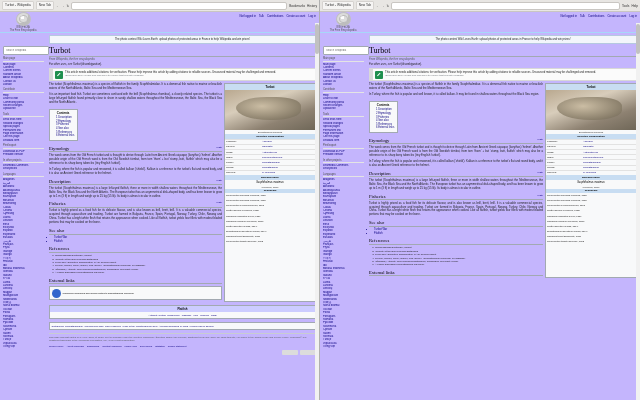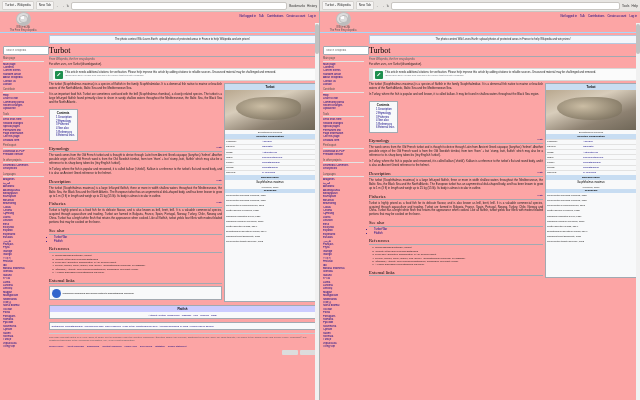--- a/index.html
+++ b/index.html
@@ -8,21 +8,21 @@
   .pane{width:320px;height:400px;background:#ffffff;overflow:hidden;position:relative;border-right:1px solid #b0b0b0;box-sizing:border-box;}
   .pane:last-child{border-right:none;}
 
   
   .chrome{height:11px;background:#e8e6e3;border-bottom:1px solid #c9c6c2;display:flex;align-items:center;font-size:3.2px;color:#333;padding:0 2px;gap:2px;}
   .tabbtn{background:#f6f5f4;border:1px solid #d6d3d0;border-radius:1px;padding:0 2px;height:7px;line-height:7px;}
   .urlbar{flex:1;background:#fff;border:1px solid #c9c6c2;border-radius:2px;height:6px;}
   .chrome-right{display:flex;gap:2px;}
 
   
-  .page{height:389px;overflow:hidden;position:relative;background:#fca5a5;}
+  .page{height:389px;overflow:hidden;position:relative;background:#c4b5fd;}
   .wikitop{display:flex;height:20px;border-bottom:1px solid #a7d7f9;}
   .logo{width:46px;display:flex;flex-direction:column;align-items:center;justify-content:center;color:#555;font-size:2.6px;}
   .globe{width:13px;height:13px;border-radius:50%;background:radial-gradient(circle at 40% 35%,#fdfdfd 0 18%,#dcdcdc 19% 55%,#bdbdbd 56% 100%);border:1px solid #c0c0c0;position:relative;}
   .globe:before{content:"";position:absolute;inset:2px;border-radius:50%;border:.5px solid #bbb;}
   .toplinks{flex:1;display:flex;justify-content:flex-end;align-items:flex-start;gap:3px;font-size:2.8px;color:#0b0080;padding:2px 3px 0 0;}
 
   .body{display:flex;}
   .sidebar{width:46px;padding:2px 2px 0 3px;box-sizing:border-box;}
   .sb-group{margin-bottom:2px;}
   .sb-head{font-size:2.6px;color:#4d4d4d;border-bottom:1px solid #e4e4e4;padding-bottom:.5px;margin-bottom:1px;}

